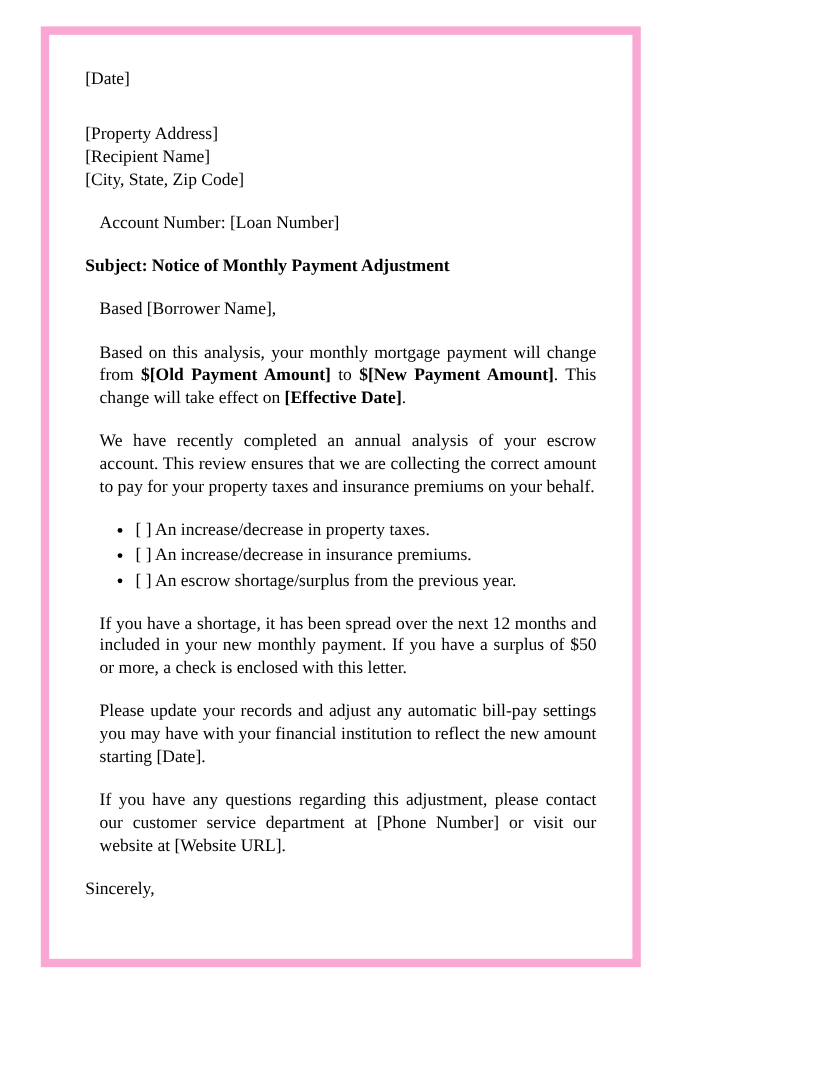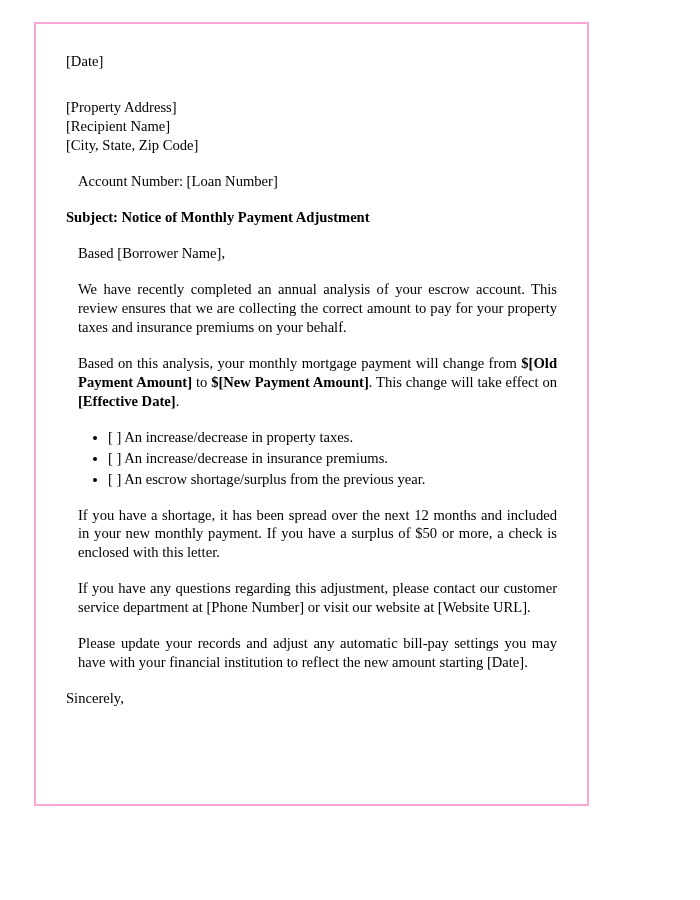--- a/index.html
+++ b/index.html
@@ -11,23 +11,23 @@
     width: 700px;
     height: 900px;
     font-family: "Liberation Serif", serif;
     color: #000000;
     overflow: hidden;
   }
   .page {
     position: absolute;
     left: 34px;
     top: 22px;
-    width: 555px;
+    width: 500px;
     height: 784px;
-    border: 2px solid #f9a8d4;
+    border: 7px solid #f9a8d4;
     background: #ffffff;
     box-sizing: border-box;
     overflow: hidden;
   }
   .content {
     padding: 28px 30px 0 30px;
     font-size: 14.6px;
     line-height: 1.30;
   }
   p {
@@ -83,35 +83,35 @@
       <div>[Recipient Name]</div>
       <div>[City, State, Zip Code]</div>
     </div>
 
     <p>Account Number: [Loan Number]</p>
 
     <p class="subject">Subject: Notice of Monthly Payment Adjustment</p>
 
     <p>Based [Borrower Name],</p>
 
+    <p class="justified"><span>Based on this analysis, your monthly mortgage payment will change from </span><span class="bold">$[Old Payment Amount]</span><span> to </span><span class="bold">$[New Payment Amount]</span><span>. This change will take effect on </span><span class="bold">[Effective Date]</span><span>.</span></p>
+
     <p class="justified">We have recently completed an annual analysis of your escrow account. This review ensures that we are collecting the correct amount to pay for your property taxes and insurance premiums on your behalf.</p>
-
-    <p class="justified"><span>Based on this analysis, your monthly mortgage payment will change from </span><span class="bold">$[Old Payment Amount]</span><span> to </span><span class="bold">$[New Payment Amount]</span><span>. This change will take effect on </span><span class="bold">[Effective Date]</span><span>.</span></p>
 
 
     <ul>
       <li>[ ] An increase/decrease in property taxes.</li>
       <li>[ ] An increase/decrease in insurance premiums.</li>
       <li>[ ] An escrow shortage/surplus from the previous year.</li>
     </ul>
 
 
 
     <p class="justified">If you have a shortage, it has been spread over the next 12 months and included in your new monthly payment. If you have a surplus of $50 or more, a check is enclosed with this letter.</p>
 
+    <p class="justified">Please update your records and adjust any automatic bill-pay settings you may have with your financial institution to reflect the new amount starting [Date].</p>
+
     <p class="justified">If you have any questions regarding this adjustment, please contact our customer service department at [Phone Number] or visit our website at [Website URL].</p>
-
-    <p class="justified">Please update your records and adjust any automatic bill-pay settings you may have with your financial institution to reflect the new amount starting [Date].</p>
 
     <p class="closing">Sincerely,</p>
 
   </div>
 </div>
 
 </body></html>

